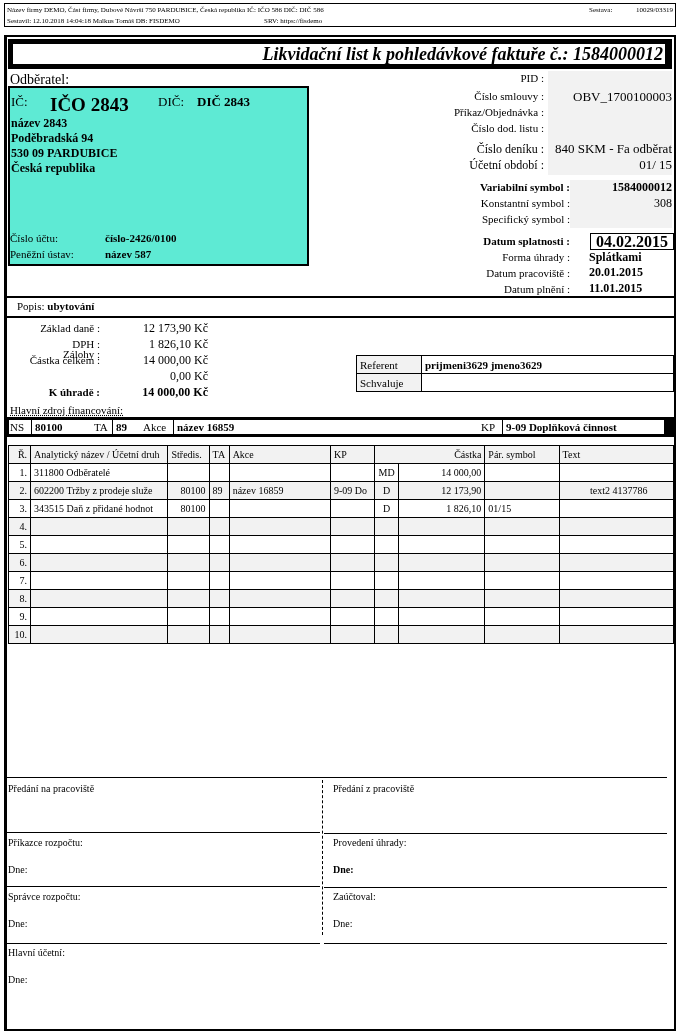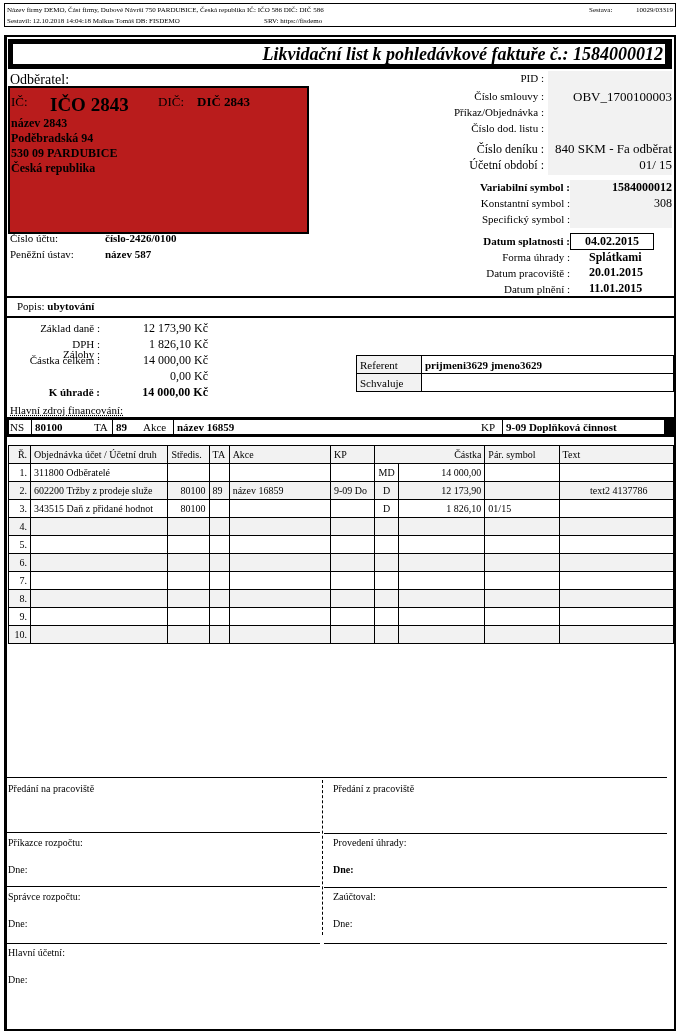--- a/index.html
+++ b/index.html
@@ -9,21 +9,21 @@
   .hdr .l1{position:absolute;left:2px;top:1px;}
   .hdr .l2{position:absolute;left:2px;top:12px;}
   .hdr .srv{position:absolute;left:259px;top:12px;}
   .hdr .sl{position:absolute;left:584px;top:1px;}
   .hdr .sv{position:absolute;right:2px;top:1px;}
   .page{left:4px;top:35px;width:672px;height:996px;border:2px solid #000;border-left-width:3px;box-sizing:border-box;}
   .titlebar{left:8px;top:39px;width:664px;height:30px;border:5px solid #000;border-right-width:7px;box-sizing:border-box;background:#fff;}
   .titlebar .t1{position:absolute;left:2px;top:-1px;font-size:20px;font-style:italic;font-weight:bold;}
   .titlebar .t2{position:absolute;right:2px;top:0px;font-size:18px;font-style:italic;font-weight:bold;}
   .gray{background:#f2f2f2;}
-  .custbox{left:8px;top:86px;width:301px;height:148px;border:2px solid #000;box-sizing:border-box;background:#b91c1c;}
+  .custbox{left:8px;top:86px;width:301px;height:180px;border:2px solid #000;box-sizing:border-box;background:#5eead4;}
   .b{font-weight:bold;}
   .rlabel{text-align:right;}
   .rowline{left:7px;width:667px;height:0;border-top:2px solid #000;}
   .tbl{border-collapse:collapse;}
   .tbl td{border:1px solid #000;padding:0 3px;height:17px;font-size:10px;white-space:nowrap;overflow:hidden;}
   .sig{font-size:10px;text-align:center;}
   .dash{border-left:1px dashed #000;}
 </style>
 </head>
 <body>
@@ -76,21 +76,21 @@
 <div class="abs rlabel" style="right:136px;top:158px;font-size:12px;">Účetní období :</div>
 <div class="abs" style="right:8px;top:157px;font-size:13px;">01/ 15</div>
 
 <div class="abs rlabel b" style="right:110px;top:181px;">Variabilní symbol :</div>
 <div class="abs b" style="right:8px;top:180px;font-size:12px;">1584000012</div>
 <div class="abs rlabel" style="right:110px;top:197px;">Konstantní symbol :</div>
 <div class="abs" style="right:8px;top:196px;font-size:12px;">308</div>
 <div class="abs rlabel" style="right:110px;top:213px;">Specifický symbol :</div>
 
 <div class="abs rlabel b" style="right:110px;top:235px;text-align:right;">Datum splatnosti :</div>
-<div class="abs b" style="left:570px;top:233px;width:82px;height:15px;border:1px solid #000;text-align:center;font-size:12px;line-height:15px;">04.02.2015</div>
+<div class="abs b" style="left:590px;top:233px;width:82px;height:15px;border:1px solid #000;text-align:center;font-size:16px;line-height:15px;">04.02.2015</div>
 <div class="abs rlabel" style="right:110px;top:251px;">Forma úhrady :</div>
 <div class="abs b" style="left:589px;top:250px;font-size:12px;">Splátkami</div>
 <div class="abs rlabel" style="right:110px;top:267px;">Datum pracoviště :</div>
 <div class="abs b" style="left:589px;top:265px;font-size:12px;">20.01.2015</div>
 <div class="abs rlabel" style="right:110px;top:283px;">Datum plnění :</div>
 <div class="abs b" style="left:589px;top:281px;font-size:12px;">11.01.2015</div>
 
 <div class="abs rowline" style="top:296px;"></div>
 <div class="abs" style="left:17px;top:300px;">
   <span>Popis:</span>
@@ -145,21 +145,21 @@
       <col style="width:101px">
       <col style="width:44px">
       <col style="width:24px">
       <col style="width:86px">
       <col style="width:74px">
       <col style="width:114px">
   </colgroup>
   <thead>
     <tr class="gray">
       <td style="text-align:right">Ř.</td>
-      <td>Objednávka účet / Účetní druh</td>
+      <td>Analytický název / Účetní druh</td>
       <td>Středis.</td>
       <td>TA</td>
       <td>Akce</td>
       <td>KP</td>
       <td colspan="2" style="text-align:right">Částka</td>
       <td>Pár. symbol</td>
       <td>Text</td>
     </tr>
   </thead>
   <tbody id="entries-body">

